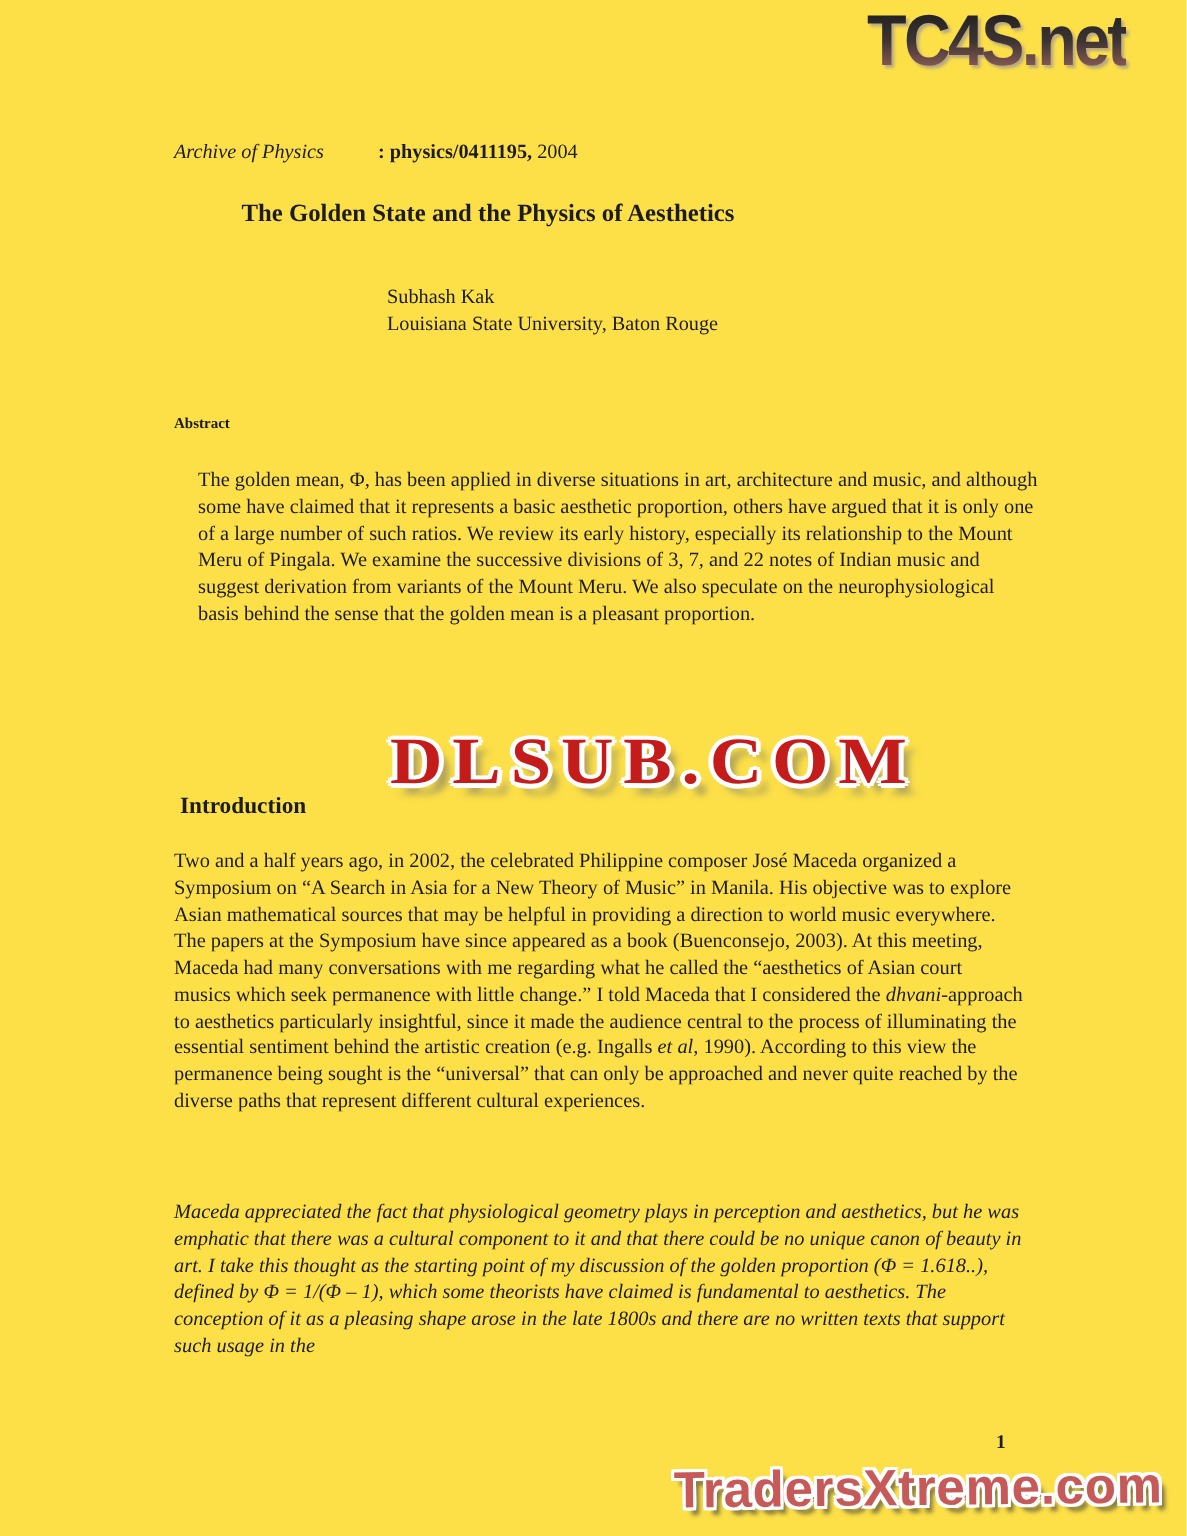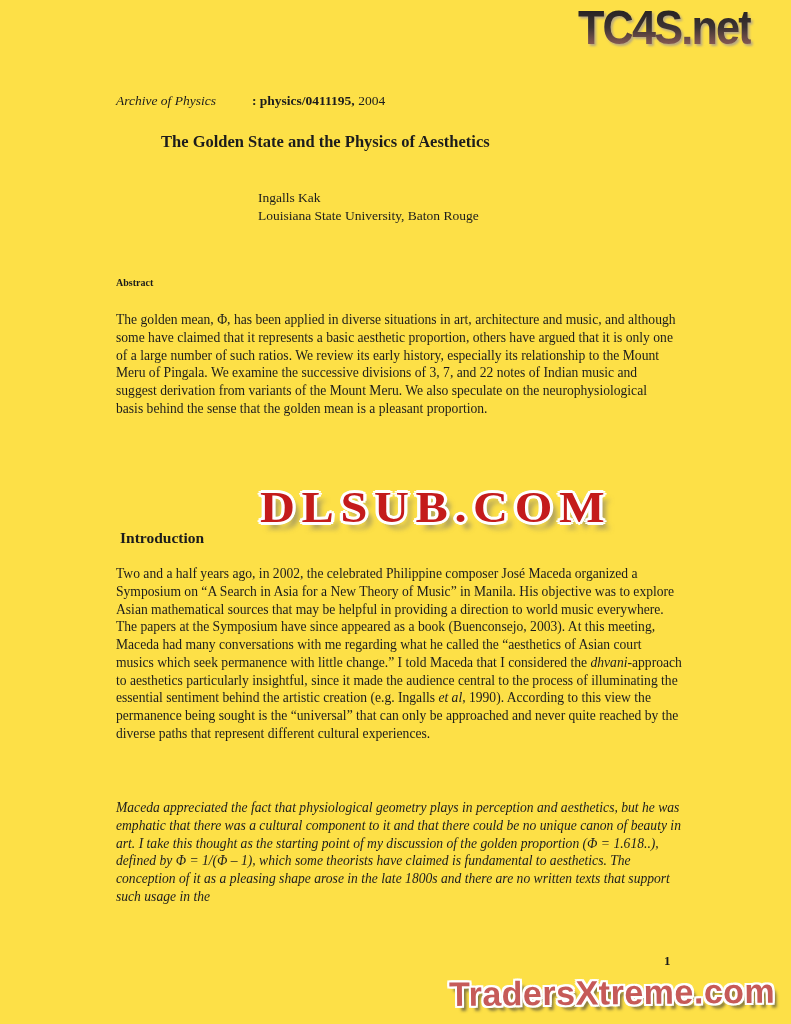--- a/index.html
+++ b/index.html
@@ -42,21 +42,21 @@
     font-weight: bold;
     margin: 0;
   }
 
   .body-text {
     font-size: 13.6px;
     line-height: 17.75px;
     text-align: left;
     margin: 0;
   }
-  .abstract-body { left: 116px; top: 311px; width: 560px; }
+  .abstract-body { left: 132px; top: 311px; width: 560px; }
 
   .dedication {
     left: 157px; top: 491px;
     font-size: 13.5px;
     font-style: italic;
     white-space: nowrap;
     z-index: 1;
   }
 
   .intro-heading {
@@ -137,21 +137,21 @@
 
 <div class="page">
 
   <div class="abs wm-tc4s">TC4S.net</div>
 
   <div class="abs header-line"><span class="seg-italic">Archive of Physics</span><span class="seg-bold">: physics/0411195,</span><span> 2004</span></div>
 
   <h1 class="abs title">The Golden State and the Physics of Aesthetics</h1>
 
   <div class="abs authors">
-    <div>Ingalls Kak</div>
+    <div>Subhash Kak</div>
     <div>Louisiana State University, Baton Rouge</div>
   </div>
 
   <h2 class="abs abstract-heading">Abstract</h2>
 
   <p class="abs body-text abstract-body">The golden mean, Φ, has been applied in diverse situations in art, architecture and music, and although some have claimed that it represents a basic aesthetic proportion, others have argued that it is only one of a large number of such ratios. We review its early history, especially its relationship to the Mount Meru of Pingala. We examine the successive divisions of 3, 7, and 22 notes of Indian music and suggest derivation from variants of the Mount Meru. We also speculate on the neurophysiological basis behind the sense that the golden mean is a pleasant proportion.</p>
 
 
   <div class="abs wm-dlsub">DLSUB.COM</div>
 

